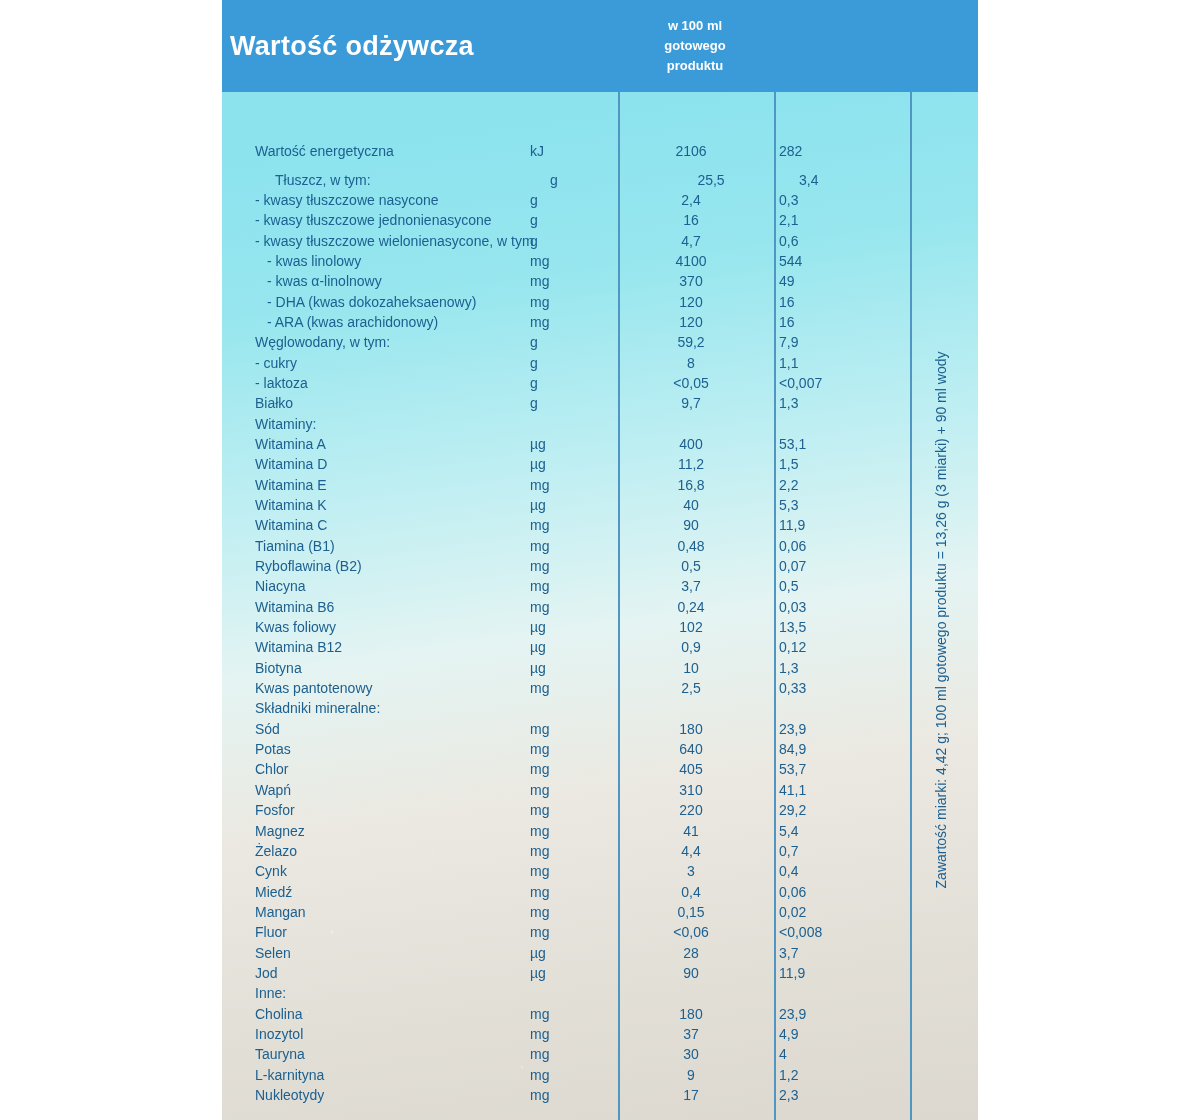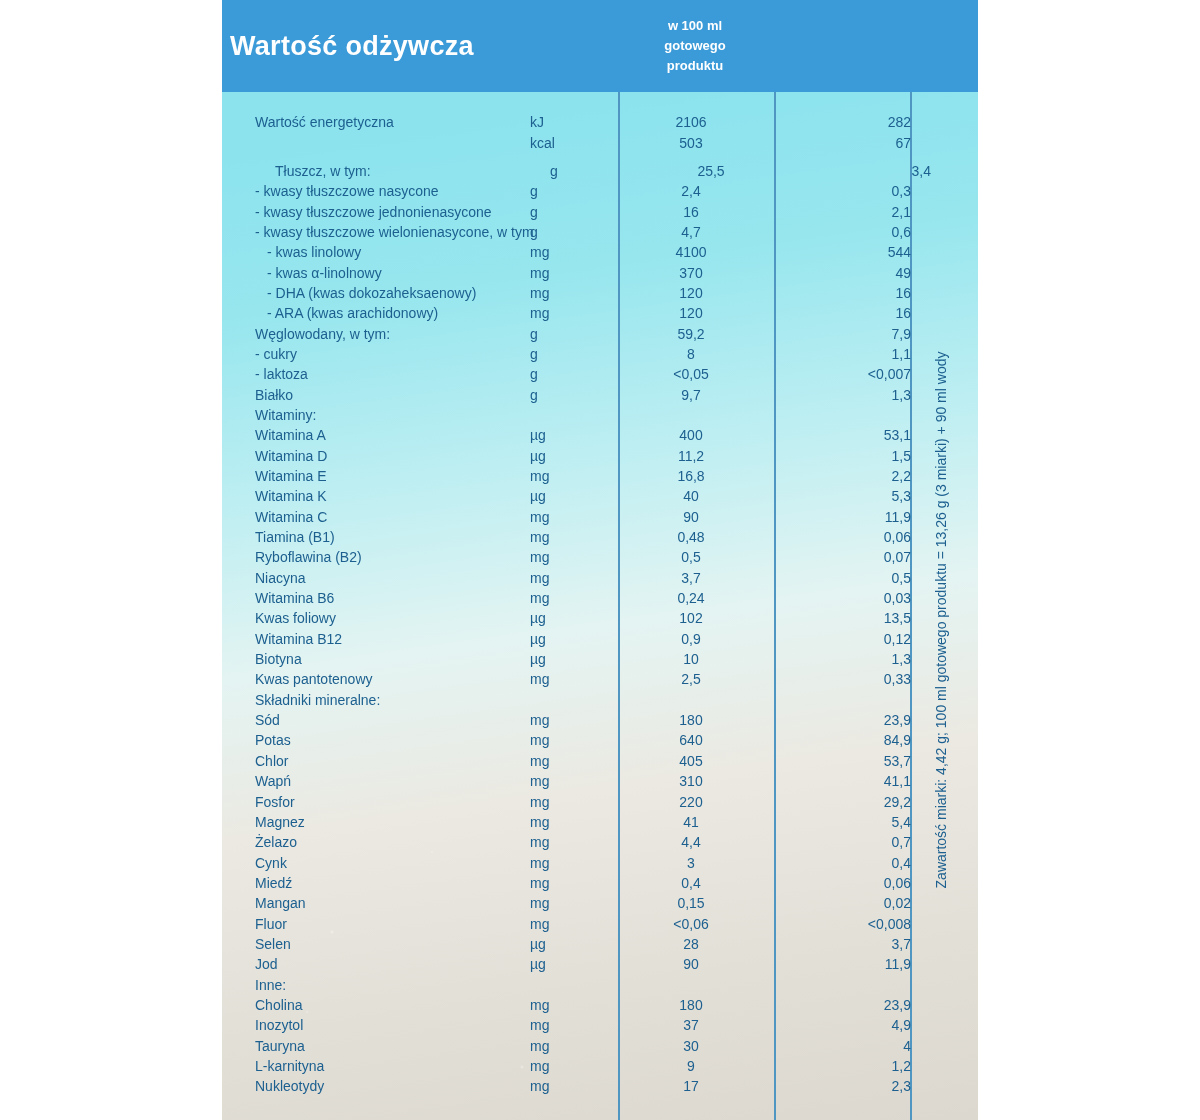--- a/index.html
+++ b/index.html
@@ -33,31 +33,31 @@
       radial-gradient(circle 3px at 300px 975px, rgba(255,255,255,.4), transparent 70%),
       radial-gradient(circle 2px at 210px 760px, rgba(255,255,255,.35), transparent 70%),
       linear-gradient(172deg,
         #8ce3ee 6%, #97e6ee 20%, #bceef2 36%,
         #e4f4f2 52%, #ebe9e2 66%, #e2dfd7 84%, #dcd8cf 100%);
   }
 
   .divider { position:absolute; top:0; bottom:0; width:2px; background:var(--divider-blue); }
   .d1 { left:396px; } .d2 { left:552px; } .d3 { left:688px; }
 
-  .rows { position:relative; padding-top:20px; }
+  .rows { position:relative; padding-top:49px; }
   .row {
     display:flex; align-items:center; height:20.35px;
     color:var(--text-blue); font-size:14px; white-space:nowrap;
   }
   .row.gap { margin-top:8px;margin-left:20px; }
   .cell-label { width:308px; padding-left:33px; overflow:visible; }
   .row.indent1 .cell-label { padding-left:45px; }
   .cell-unit { width:89px; }
   .cell-v1 { width:156px; text-align:center; padding-right:12px; }
-  .cell-v2 { width:136px; text-align:right; padding-left:4px; }
+  .cell-v2 { width:136px; text-align:left; padding-left:4px; }
 
   .side-note {
     position:absolute; left:719px; top:528px;
     transform:translate(-50%,-50%) rotate(-90deg);
     color:var(--text-blue); font-size:14px; white-space:nowrap;
   }
 </style>
 </head>
 <body>
 
@@ -77,26 +77,20 @@
       <div class="divider d3"></div>
 
       <div class="rows">
   <div class="row">
     <div class="cell-label">Wartość energetyczna</div>
     <div class="cell-unit">kJ</div>
     <div class="cell-v1">2106</div>
     <div class="cell-v2">282</div>
   </div>
 
-  <div class="row">
-    <div class="cell-label"></div>
-    <div class="cell-unit">kcal</div>
-    <div class="cell-v1">503</div>
-    <div class="cell-v2">67</div>
-  </div>
 
   <div class="row gap">
     <div class="cell-label">Tłuszcz, w tym:</div>
     <div class="cell-unit">g</div>
     <div class="cell-v1">25,5</div>
     <div class="cell-v2">3,4</div>
   </div>
 
   <div class="row">
     <div class="cell-label">- kwasy tłuszczowe nasycone</div>

